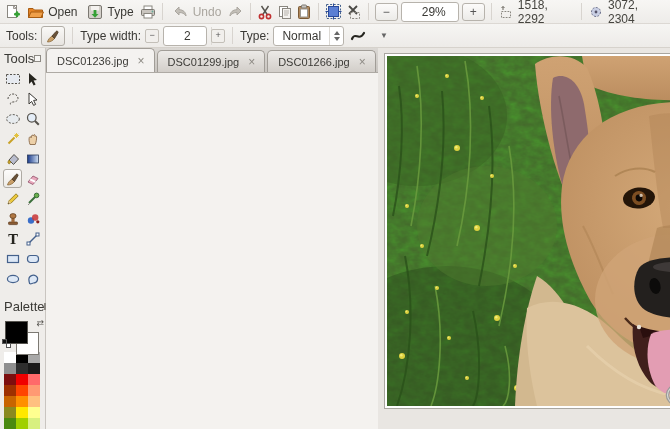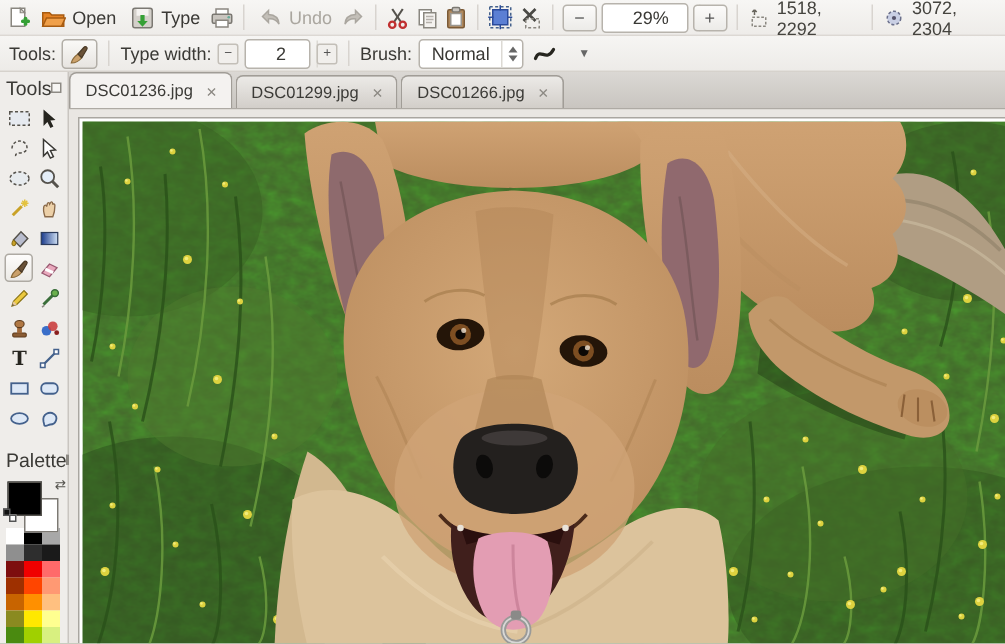--- a/index.html
+++ b/index.html
@@ -56,21 +56,21 @@
   .palette-pair { position:relative; width:44px; height:42px; margin:2px 0 2px 2px; }
   .pp-sec { position:absolute; left:14px; top:14px; width:23px; height:23px; background:#fff; border:1px solid #7c7973; }
   .pp-pri { position:absolute; left:3px; top:3px; width:23px; height:23px; border:1px solid #55534e; }
   .pp-swap { position:absolute; right:2px; top:0; font-size:9px; color:#55534e; }
   .pp-reset { position:absolute; left:0; bottom:2px; width:9px; height:9px; }
   .pp-reset .b { position:absolute; left:0; top:0; width:5px; height:5px; background:#111; border:1px solid #555; }
   .pp-reset .w { position:absolute; right:0; bottom:0; width:5px; height:5px; background:#fff; border:1px solid #555; }
   #palette-grid { display:grid; grid-template-columns:12px 12px 12px; padding-left:4px; }
   .swatch { width:12px; height:11px; }
   
-  .maincol { flex:1; display:flex; flex-direction:column; min-width:0; }
+  .maincol { flex:1; display:flex; flex-direction:row; min-width:0; }
   .tabbar { height:25px; background:linear-gradient(#dbd8d4,#c9c5c0);
     border-bottom:1px solid #aeaaa4; display:flex; align-items:flex-end; padding-left:0; }
   .tab { display:flex; align-items:center; gap:8px; height:22px; padding:0 8px 0 10px;
     border:1px solid #a19d97; border-bottom:none; border-radius:5px 5px 0 0;
     background:linear-gradient(#eceae7,#d2cec9); font-size:11px; color:#3c3b37; margin-right:2px; }
   .tab.active { height:24px; background:#f4f2f0; }
   .tab .close { color:#8d8a84; font-size:12px; line-height:1; padding:0 1px; }
   .tab .lbl { white-space:nowrap; }
   .canvas { flex:1; position:relative; overflow:hidden; background:#e9e6e2; }
   .photo { position:absolute; left:6px; top:5px; background:#fff; padding:2px;
@@ -211,21 +211,21 @@
     </span>
     <span class="tsep"></span>
     <span>Type width:</span>
     <span class="minibtn">−</span>
     <span class="combo" style="width:44px">
       <span class="val" style="flex:1">2</span>
       <span class="arrow">▼</span>
     </span>
     <span class="minibtn">+</span>
     <span class="tsep"></span>
-    <span>Brush:</span>
+    <span>Type:</span>
     <span class="spin">
       <span class="val">Normal</span>
       <span class="arrows">
           <span class="tri-up"></span>
           <span class="tri-dn"></span>
         </span>
     </span>
     <span class="ticon" style="width:26px">
       <svg width="22" height="14">
           <path d="M2,10 C5,2 9,13 14,4" fill="none" stroke="#26251f" stroke-width="2.2" stroke-linecap="round"></path>

